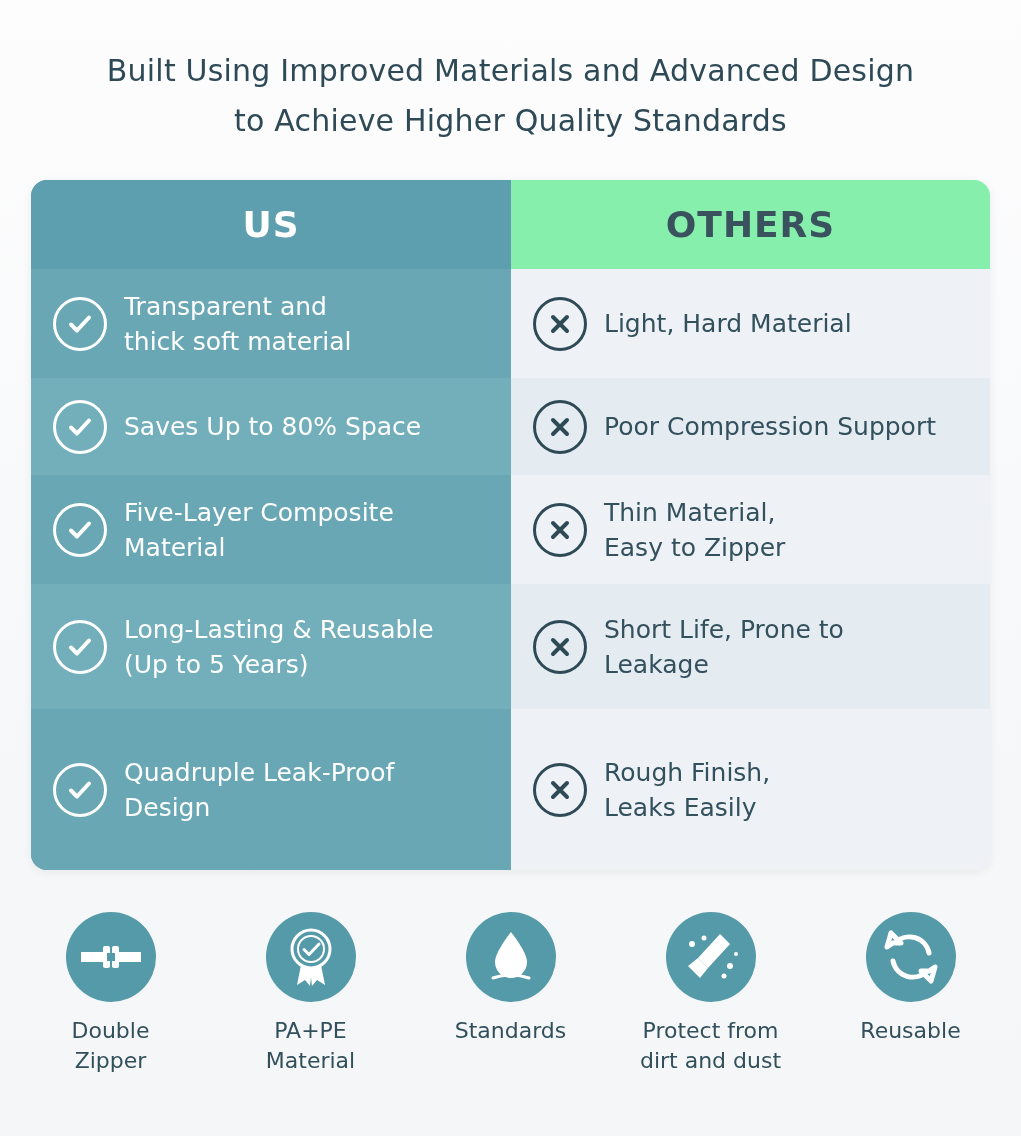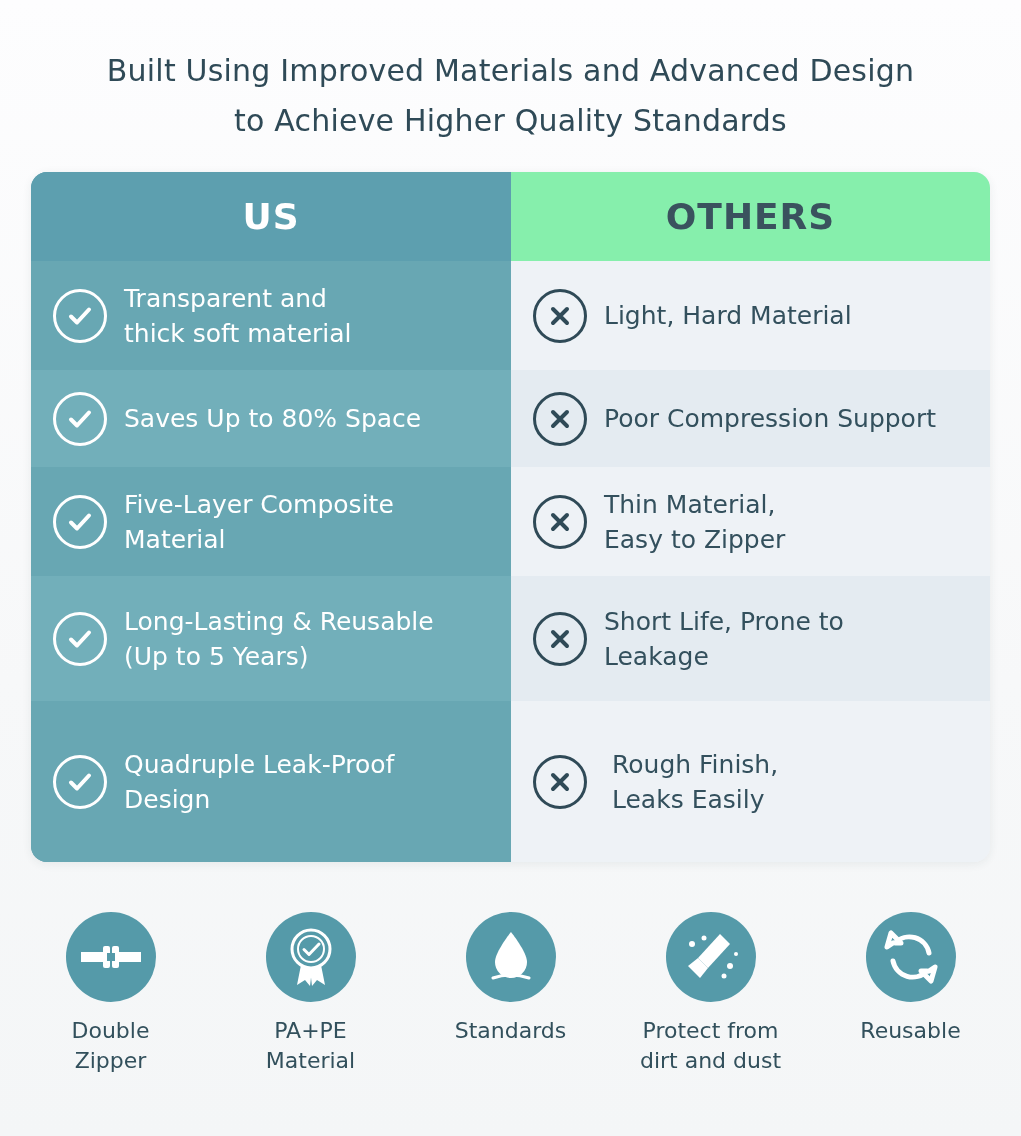--- a/index.html
+++ b/index.html
@@ -31,21 +31,21 @@
     letter-spacing: 0.2px;
   }
   .heading .line {
     display: block;
   }
 
   
   .table {
     position: absolute;
     left: 31px;
-    top: 172px;
+    top: 180px;
     width: 959px;
     height: 690px;
     border-radius: 16px;
     overflow: hidden;
     box-shadow: 0 2px 10px rgba(40,60,70,0.08);
     display: flex;
   }
   .col {
     position: relative;
   }
@@ -263,21 +263,21 @@
           <div class="row-text" style="white-space: pre-line;">Short Life, Prone to
 Leakage</div>
         </div>
 
         <div class="row r-h5">
           <div class="mark cross">
             <svg width="28" height="28" viewBox="0 0 28 28">
                 <path d="M7 7 L21 21 M21 7 L7 21" stroke="#2f4a57" stroke-width="4" fill="none" stroke-linecap="round"></path>
               </svg>
           </div>
-          <div class="row-text" style="white-space: pre-line; margin-left: 8px;">Rough Finish,
+          <div class="row-text" style="white-space: pre-line;">Rough Finish,
 Leaks Easily</div>
         </div>
 
       </div>
     </div>
   </div>
 
   <div class="features">
 
     <div class="feature">

